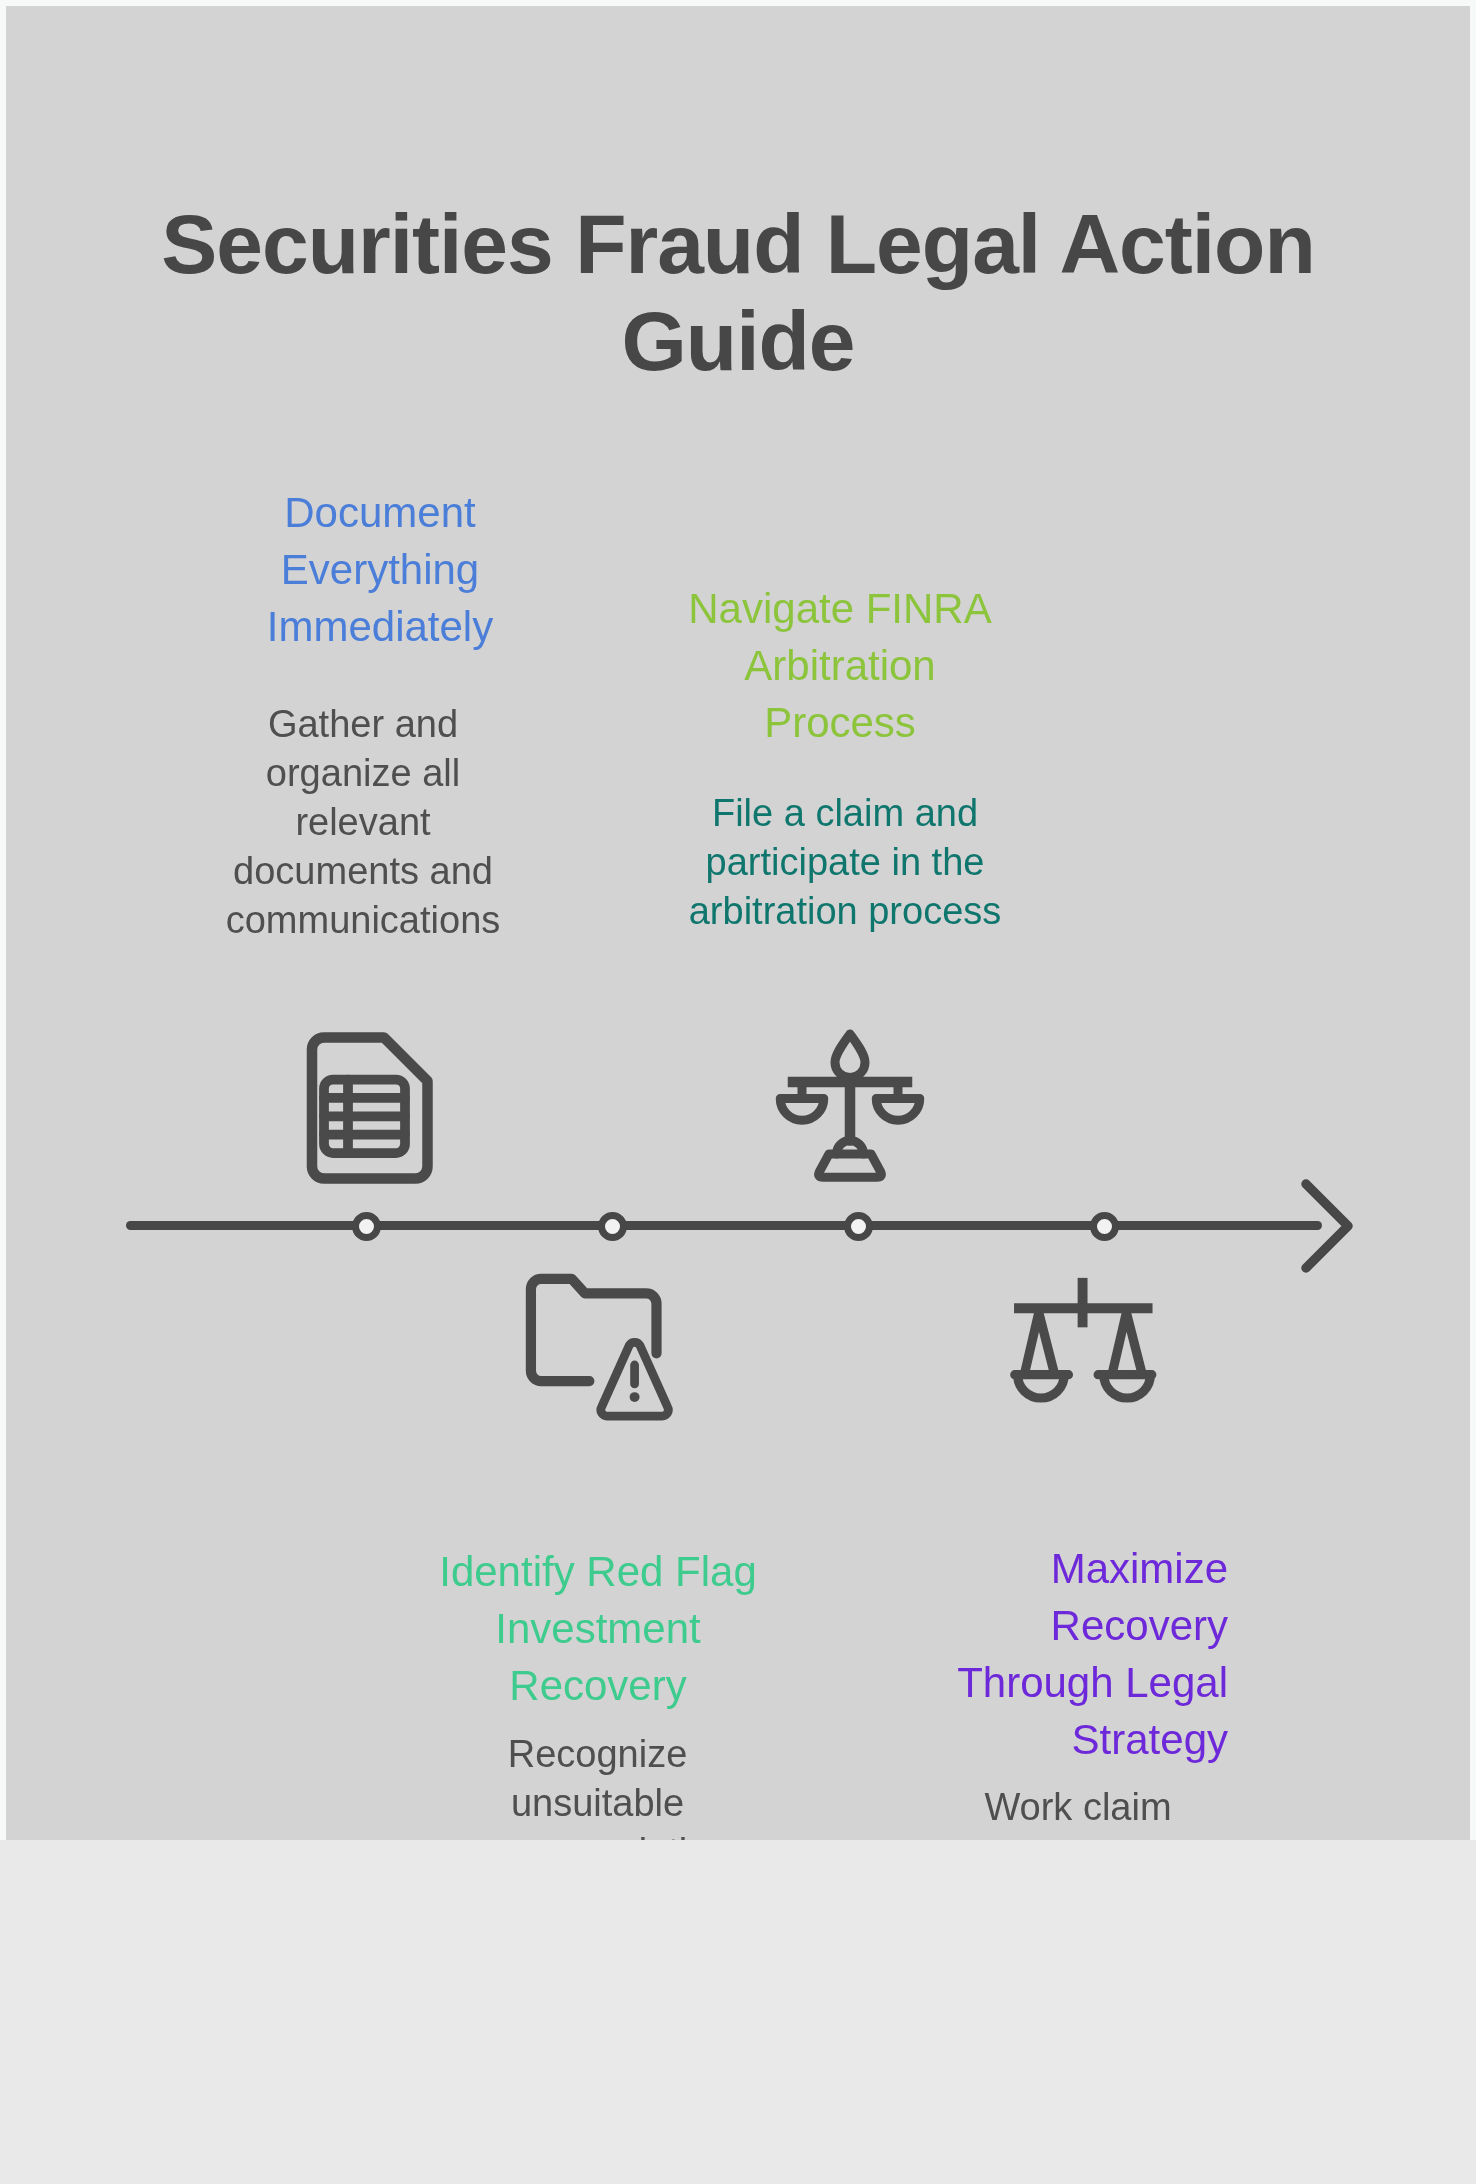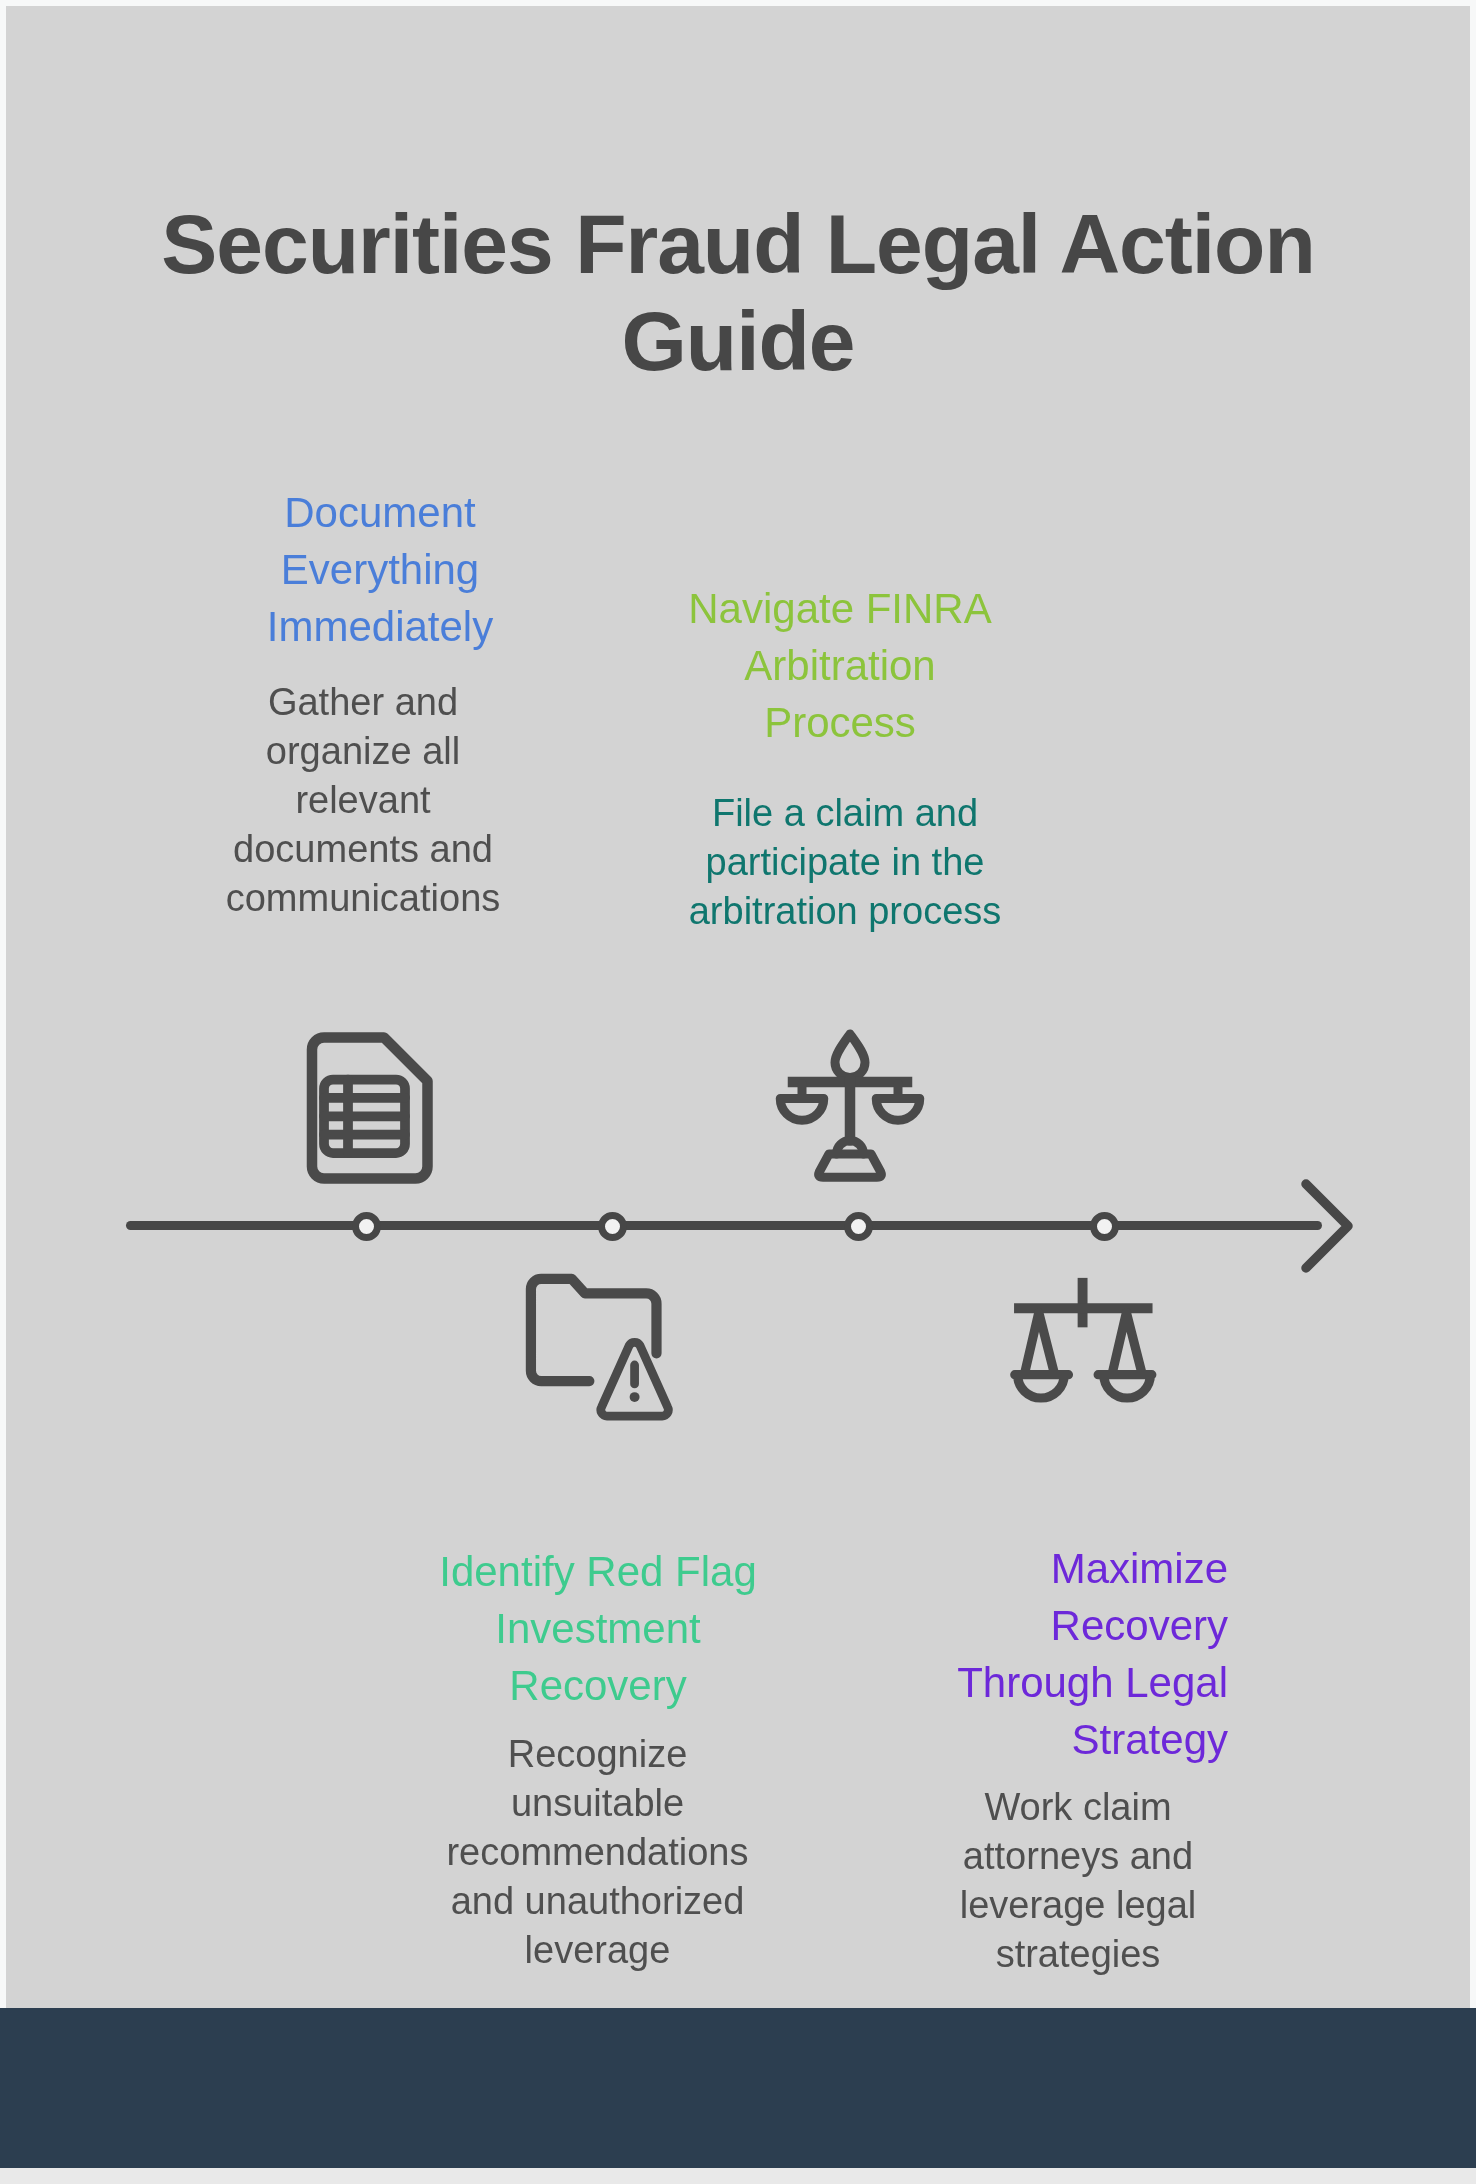--- a/index.html
+++ b/index.html
@@ -2,21 +2,21 @@
 <html><head>
 <meta charset="utf-8">
 <style>
   html,body{margin:0;padding:0;}
   body{
     font-family:"Liberation Sans", sans-serif;
     background:#e9e9e9;
   }
   #canvas{
     position:relative;
-    width:1476px;height:2168px;
+    width:1476px;height:1840px;
     background:#d3d3d3;
     overflow:hidden;
   }
   
   .frame{position:absolute;background:#f7f8f8;}
   .frame.top{left:0;top:0;width:1476px;height:6px;}
   .frame.left{left:0;top:0;width:6px;height:2008px;}
   .frame.right{left:1470px;top:0;width:6px;height:2008px;}
 
   .page-title{
@@ -28,21 +28,21 @@
     position:absolute;
     font-size:42px;line-height:57px;font-weight:400;
     text-align:center;
   }
   .step-desc{
     position:absolute;
     font-size:38px;line-height:49px;font-weight:400;
     color:#4f4f4f;text-align:center;
   }
   .t1{left:230px;top:484px;width:300px;}
-  .d1{left:213px;top:678px;width:300px;}
+  .d1{left:213px;top:700px;width:300px;}
   .t2{left:670px;top:580px;width:340px;}
   .d2{left:655px;top:770px;width:380px;}
   .t3{left:423px;top:1543px;width:350px;}
   .d3{left:425px;top:1730px;width:345px;}
   .t4{left:928px;top:1540px;width:300px;}
   .d4{left:943px;top:1783px;width:270px;}
 
   
   .tl-line{
     position:absolute;left:126px;top:1221px;width:1196px;height:9px;

